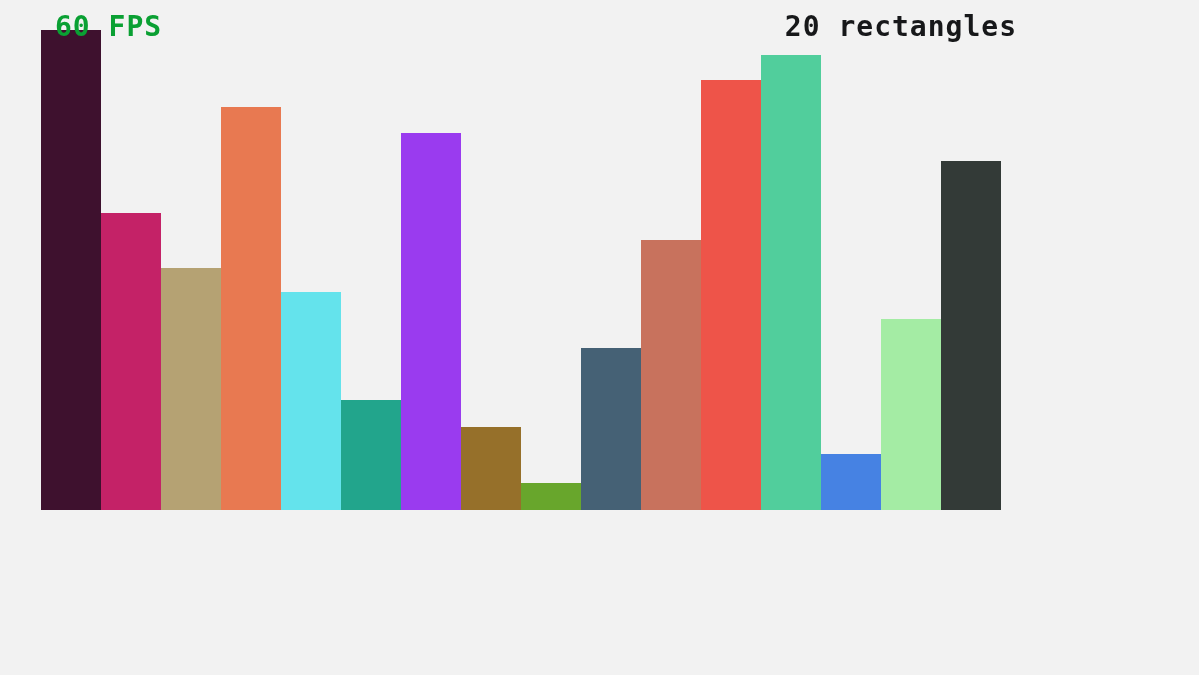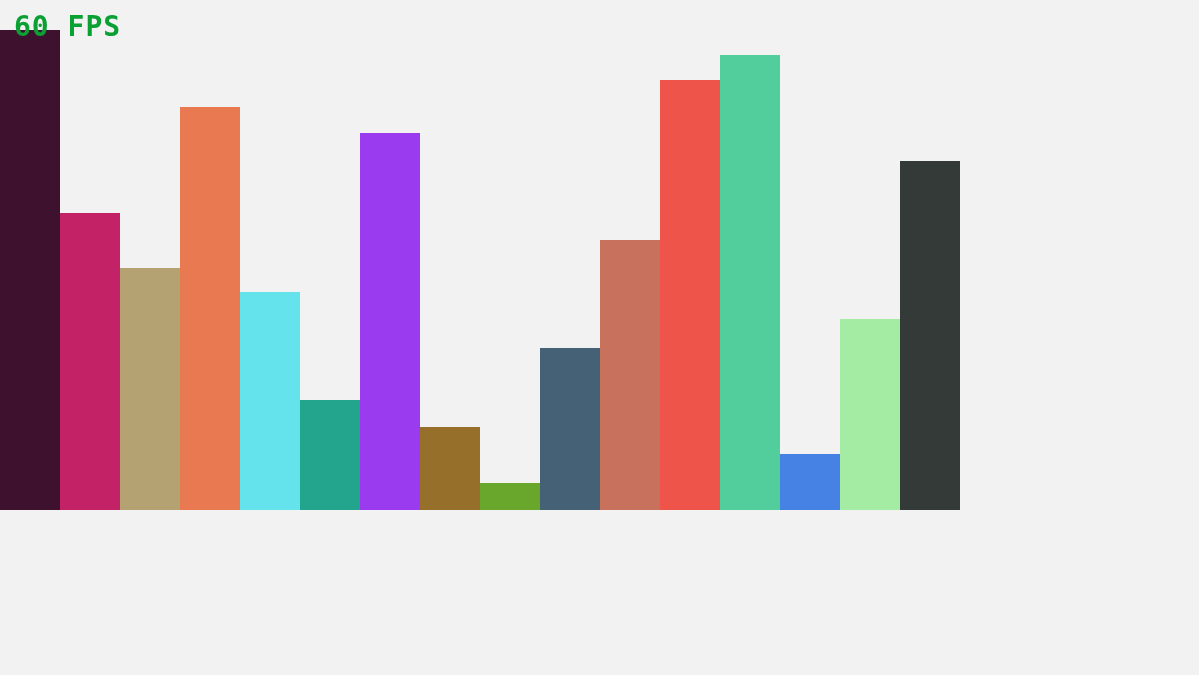--- a/index.html
+++ b/index.html
@@ -13,20 +13,21 @@
     height: 675px;
     overflow: hidden;
     font-family: "DejaVu Sans Mono", "Liberation Mono", monospace;
   }
   #app {
     position: relative;
     width: 988px;
     height: 675px;
     background: #f2f2f2;
     overflow: hidden;
+    margin-left: 41px;
   }
 
   
   #chart-area {
     position: absolute;
     left: 0;
     top: 0;
     width: 1199px;
     height: 510px;
   }
@@ -110,17 +111,18 @@
       <div class="bar" style="left: 780px; width: 60px; height: 56px; background: rgb(70, 130, 227);"></div>
       <div class="bar" style="left: 840px; width: 60px; height: 191px; background: rgb(164, 236, 164);"></div>
       <div class="bar" style="left: 900px; width: 60px; height: 349px; background: rgb(51, 58, 55);"></div>
       <div class="bar" style="left: 1020px; width: 60px; height: 137px; background: rgb(60, 40, 11);"></div>
       <div class="bar" style="left: 1080px; width: 60px; height: 510px; background: rgb(17, 232, 124);"></div>
       <div class="bar" style="left: 1140px; width: 60px; height: 323px; background: rgb(134, 27, 76);"></div>
     </div>
 
   <div id="fps-counter">60 FPS</div>
 
+  <div id="rect-count">20 rectangles</div>
 
   <div id="instructions">
   </div>
 
 </div>
 
 </body></html>

